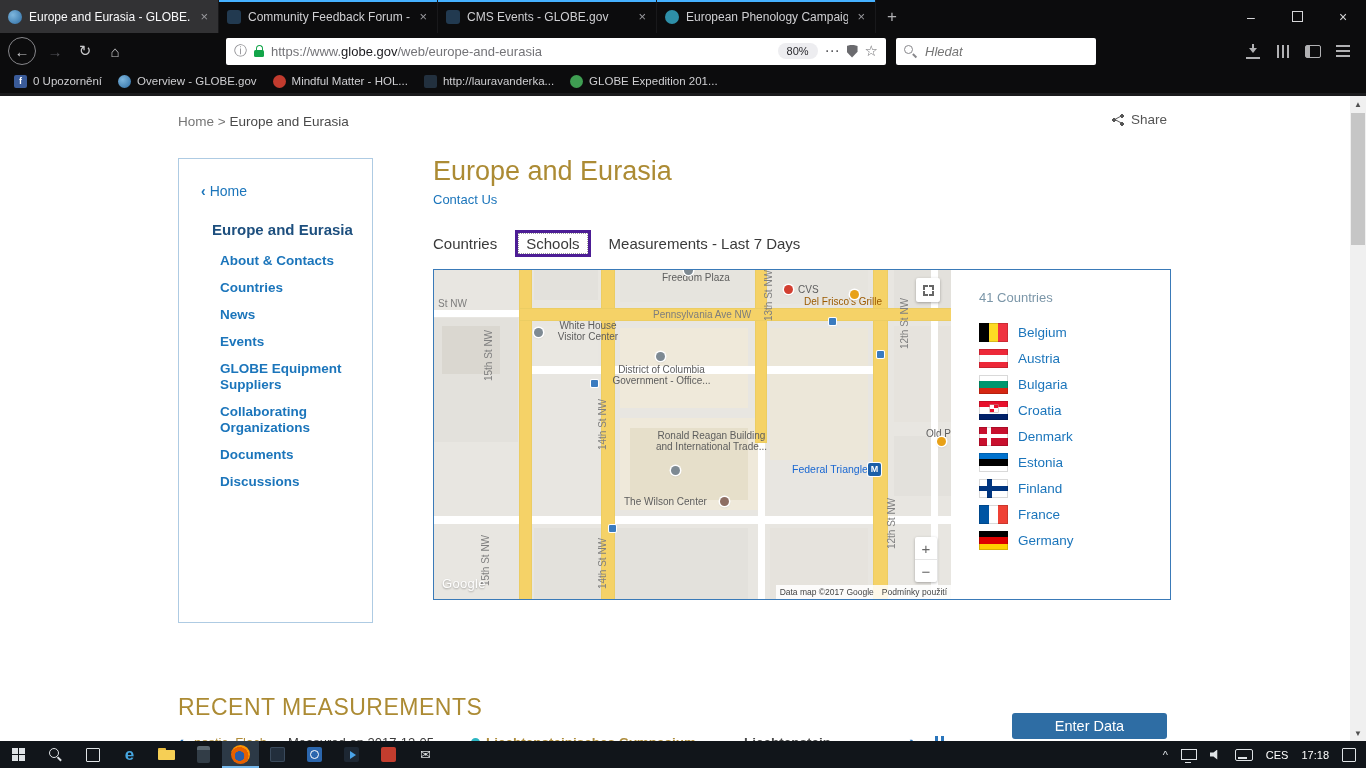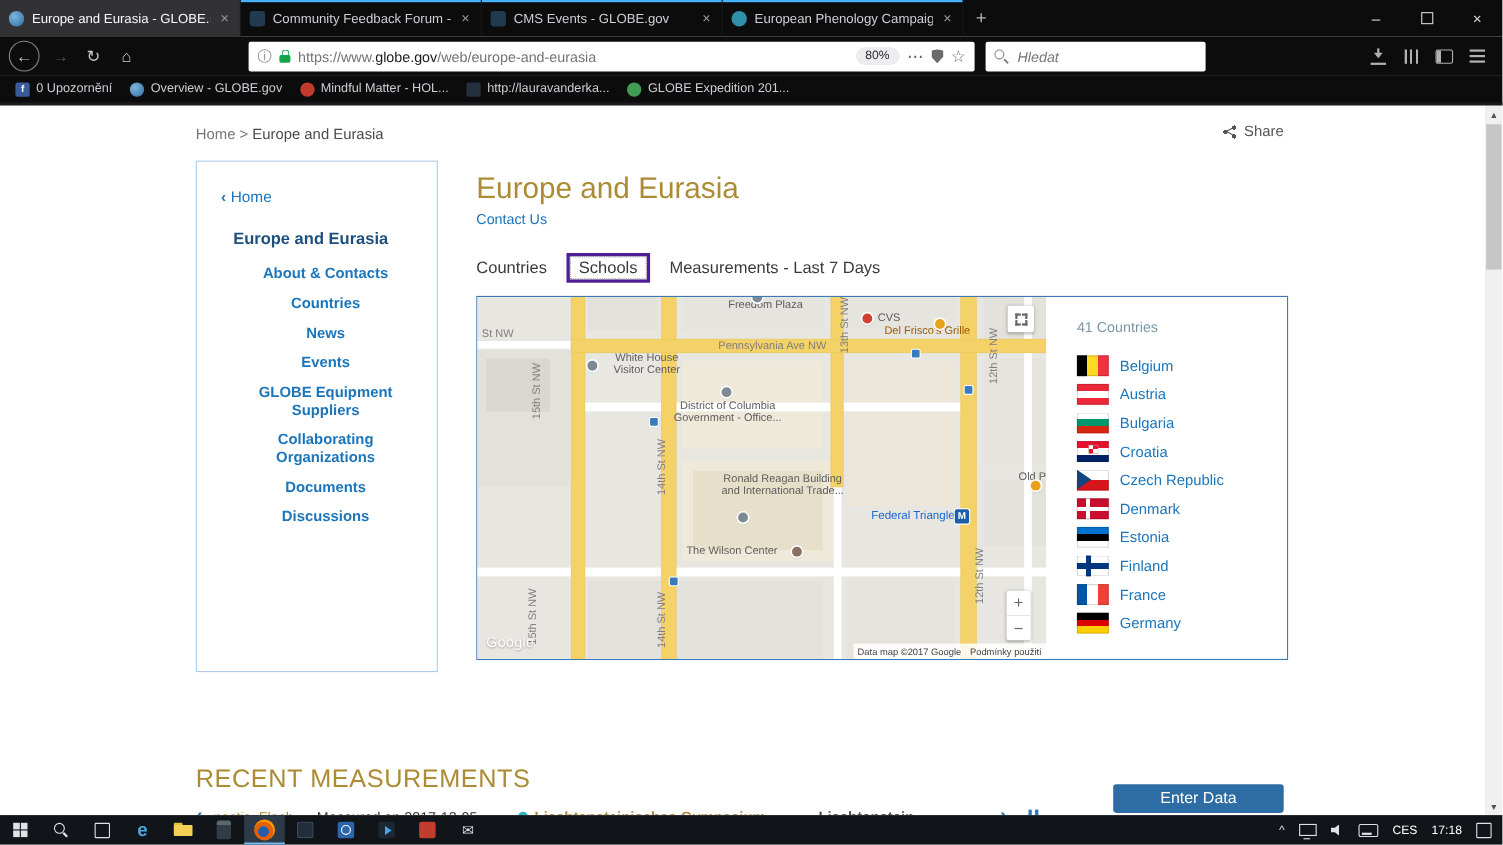--- a/index.html
+++ b/index.html
@@ -71,21 +71,21 @@
   .breadcrumb{position:absolute;left:178px;top:18px;font-size:13.5px;color:#767676;}
   .breadcrumb .cur{color:#4a4a4a;}
   .share{position:absolute;right:183px;top:16px;display:flex;align-items:center;gap:6px;color:#555;font-size:13.5px;}
   .share-icon{width:14px;height:14px;position:relative;display:inline-block;
     background:radial-gradient(circle 2px at 3px 7px,#555 97%,transparent),
                radial-gradient(circle 2px at 11px 3px,#555 97%,transparent),
                radial-gradient(circle 2px at 11px 11px,#555 97%,transparent);}
   .share-icon::before{content:"";position:absolute;left:4px;top:4.2px;width:7px;height:1.2px;background:#555;transform:rotate(-28deg);}
   .share-icon::after{content:"";position:absolute;left:4px;top:8.6px;width:7px;height:1.2px;background:#555;transform:rotate(28deg);}
 
-  .side-nav{position:absolute;left:178px;top:50px;width:220px;height:465px;border:1px solid #aecbe3;box-sizing:border-box;text-align:center;}
+  .side-nav{position:absolute;left:178px;top:62px;width:195px;height:465px;border:1px solid #aecbe3;box-sizing:border-box;}
   .side-back{position:absolute;left:22px;top:24px;font-size:14px;color:var(--link-blue,#1b75bb);}
   .side-back .chev{font-weight:bold;margin-right:4px;}
   .side-title{position:absolute;left:33px;top:62px;font-size:15px;font-weight:bold;color:#1d4f7e;}
   .side-list{position:absolute;left:41px;top:94px;width:152px;list-style:none;margin:0;padding:0;font-weight:bold;}
   .side-list li{font-size:13.5px;line-height:16px;color:var(--link-blue,#1b75bb);margin-bottom:11px;}
 
   .main-title{position:absolute;left:433px;top:60px;font-size:27px;color:var(--accent-gold,#ac8b34);}
   .contact{position:absolute;left:433px;top:96px;font-size:13px;color:var(--link-blue,#1b75bb);}
   .ptabs{position:absolute;left:433px;top:134px;display:flex;align-items:center;gap:18px;font-size:15px;color:#3a3a3a;}
   .ptab{padding:3px 0;}
@@ -437,24 +437,20 @@
             <span class="flag bg"></span>
             <span class="c-name">Bulgaria</span>
           </div>
 
           <div class="c-row">
             <span class="flag hr"></span>
             <span class="c-name">Croatia</span>
           </div>
 
 
-          <div class="c-row">
-            <span class="flag cz"></span>
-            <span class="c-name">Czech Republic</span>
-          </div>
 
           <div class="c-row">
             <span class="flag dk"></span>
             <span class="c-name">Denmark</span>
           </div>
 
           <div class="c-row">
             <span class="flag ee"></span>
             <span class="c-name">Estonia</span>
           </div>

